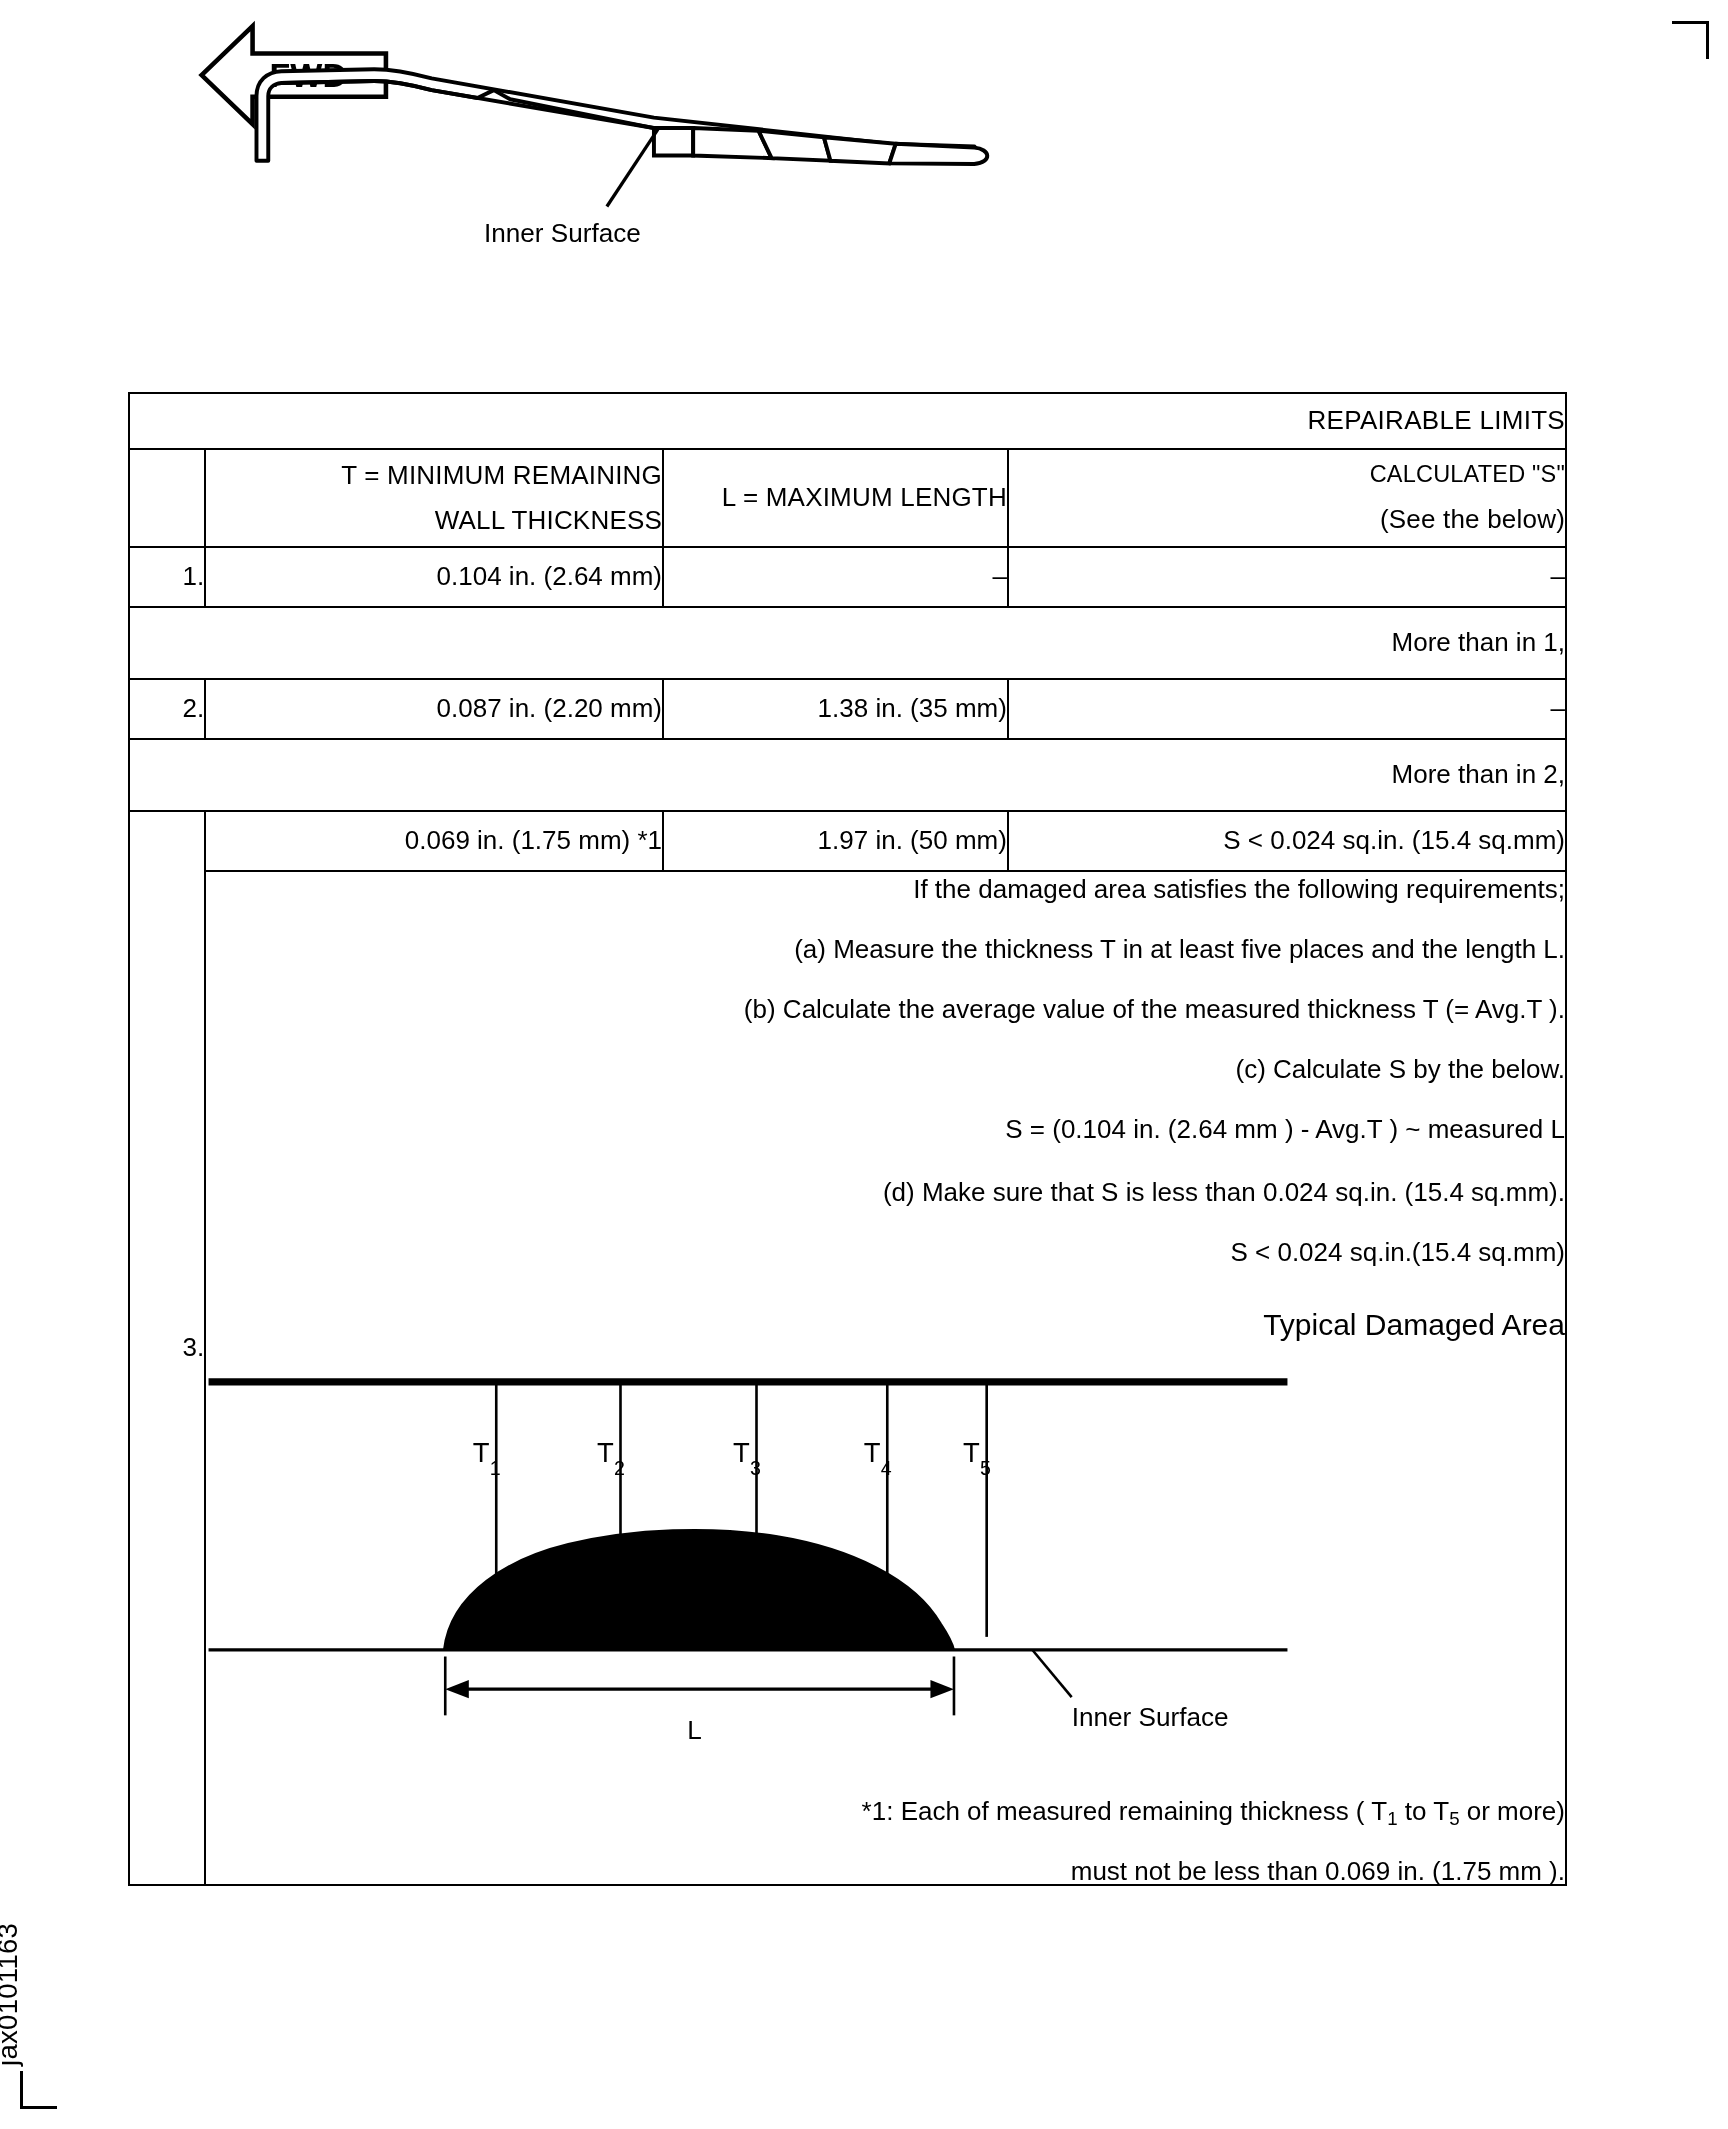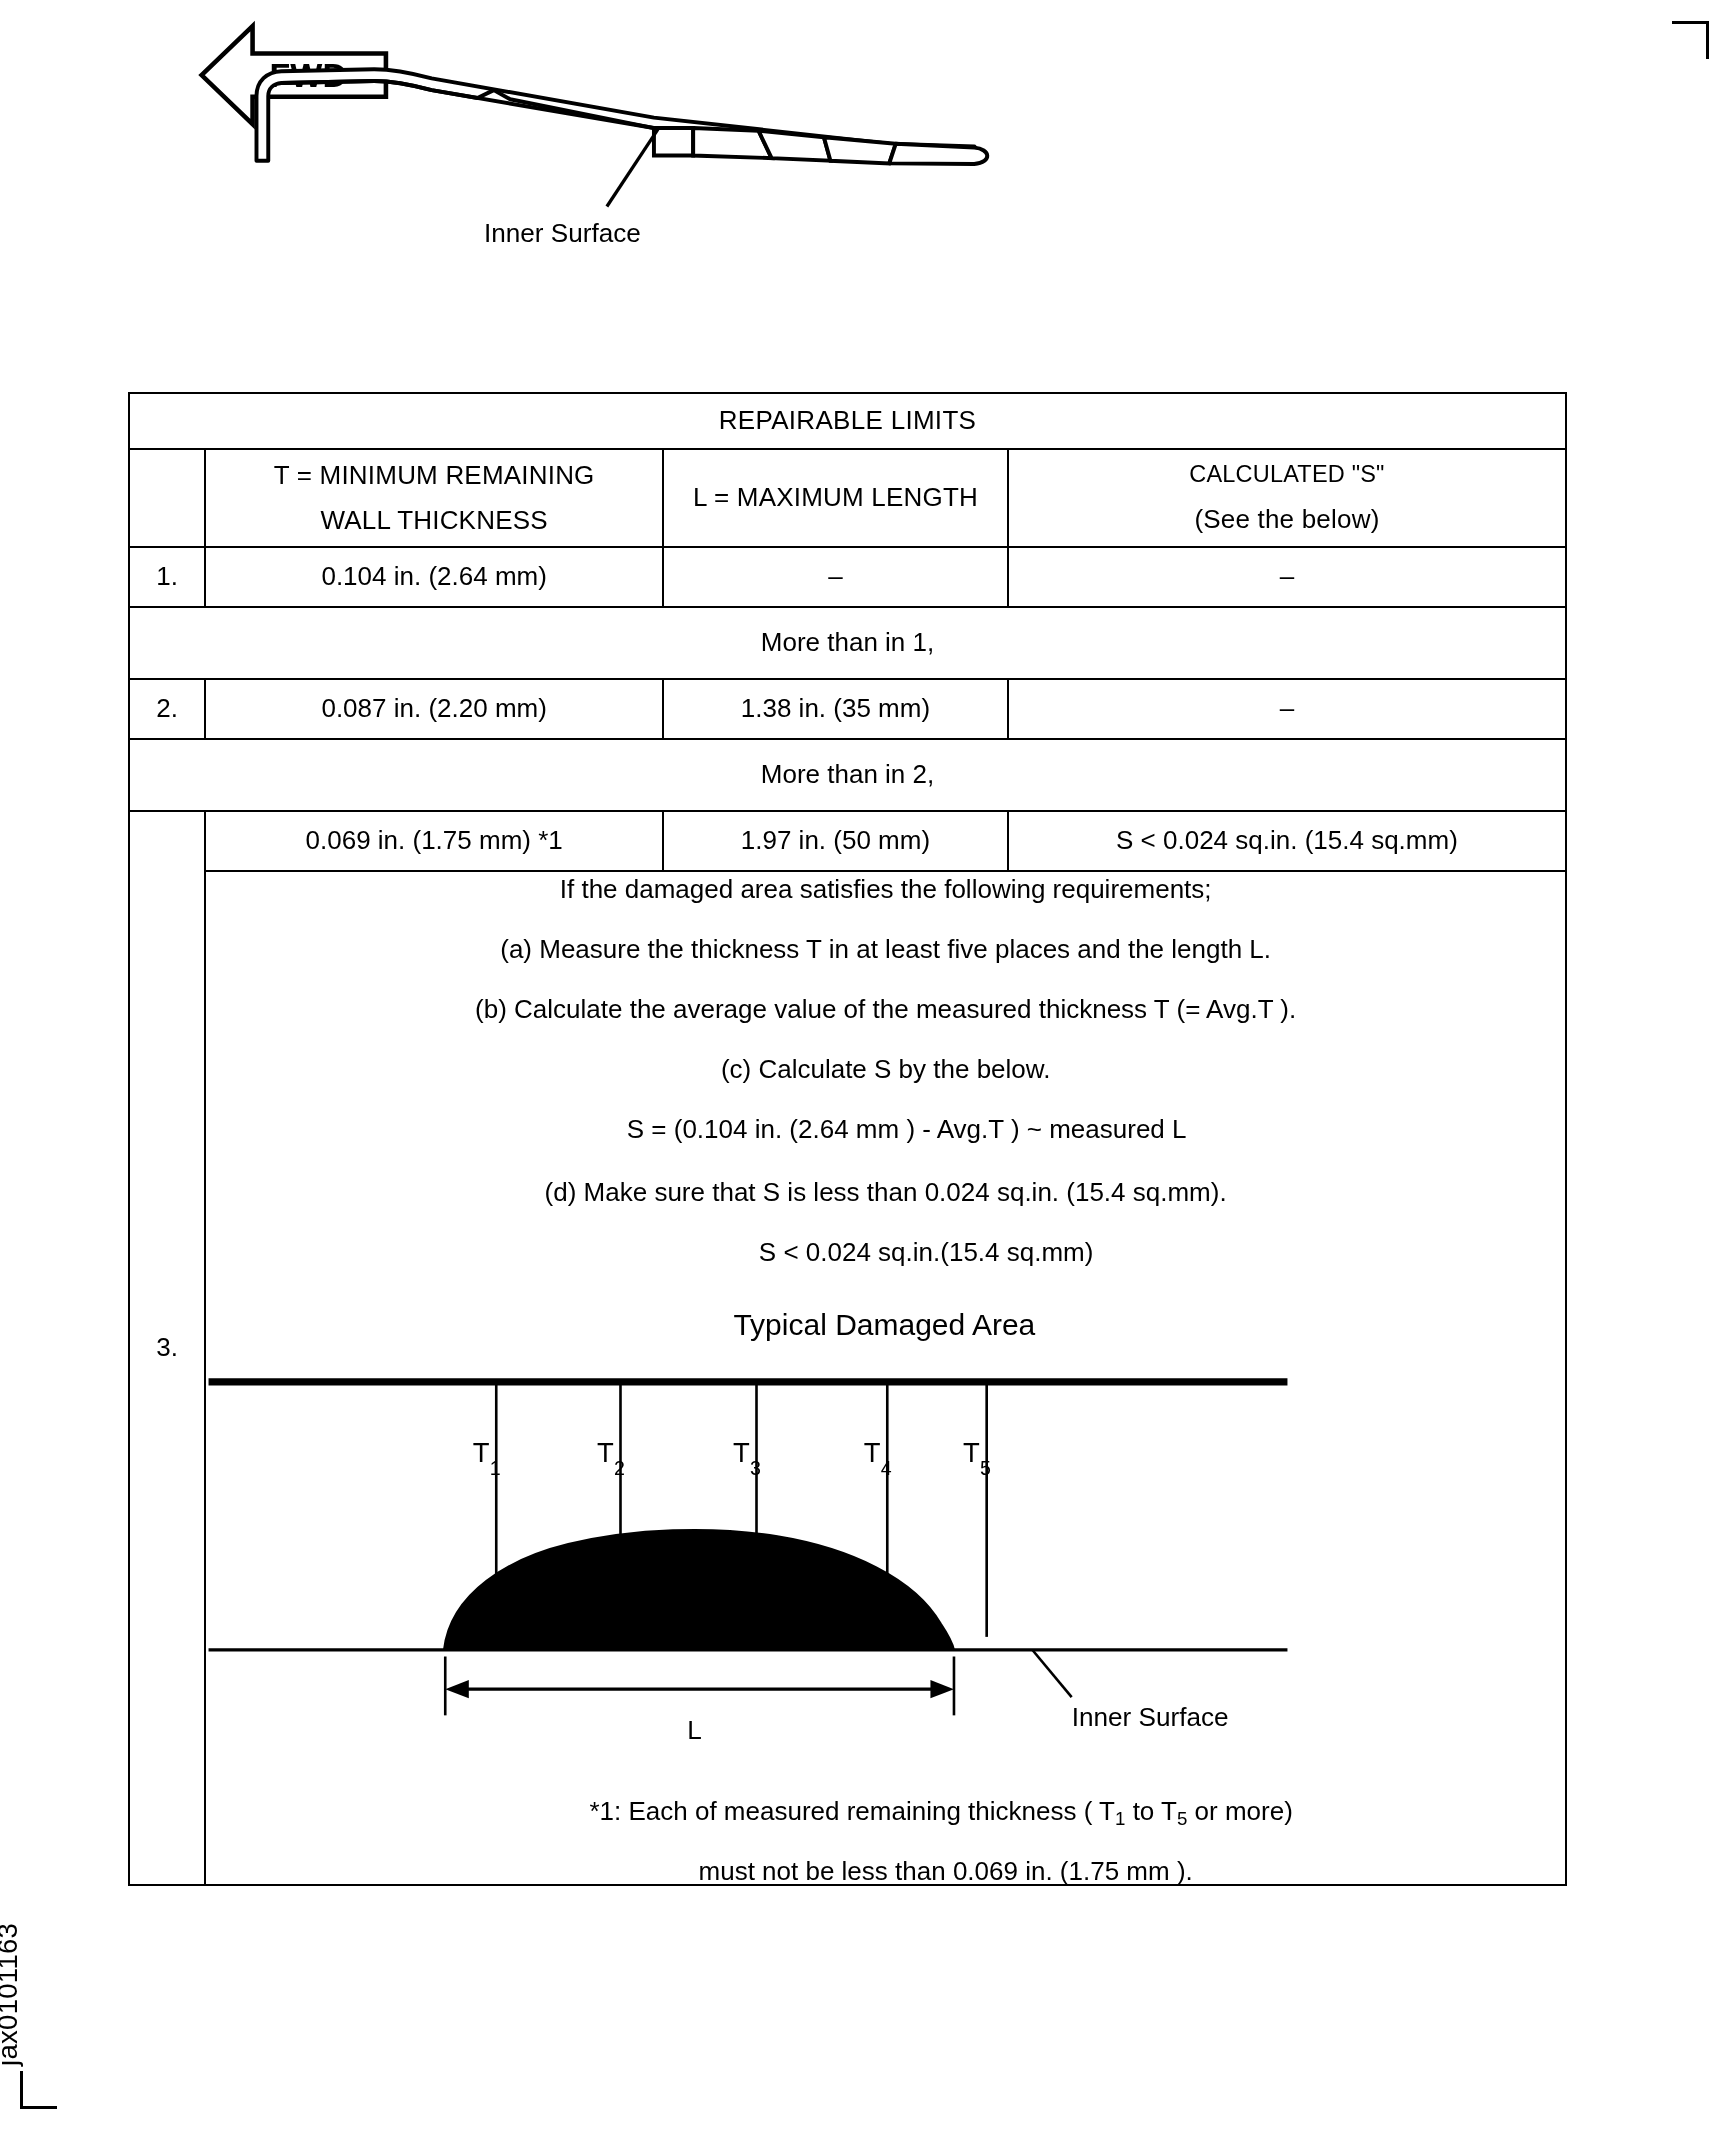--- a/index.html
+++ b/index.html
@@ -75,21 +75,21 @@
     top: 392px;
     width: 1439px;
     border: 2.6px solid #000;
     border-collapse: collapse;
     background: #fff;
   }
   #limits-table td {
     border: 2px solid #000;
     padding: 0;
     vertical-align: middle;
-    text-align: center;
+    text-align: right;
     font-size: 26px;
     line-height: 1.35;
   }
   .col-num  { width: 73px; }
   .col-t    { width: 438px; }
   .col-l    { width: 330px; margin-left: 48px; }
   .col-s    { width: 534px; }
 
   .title-cell {
     height: 56px;

